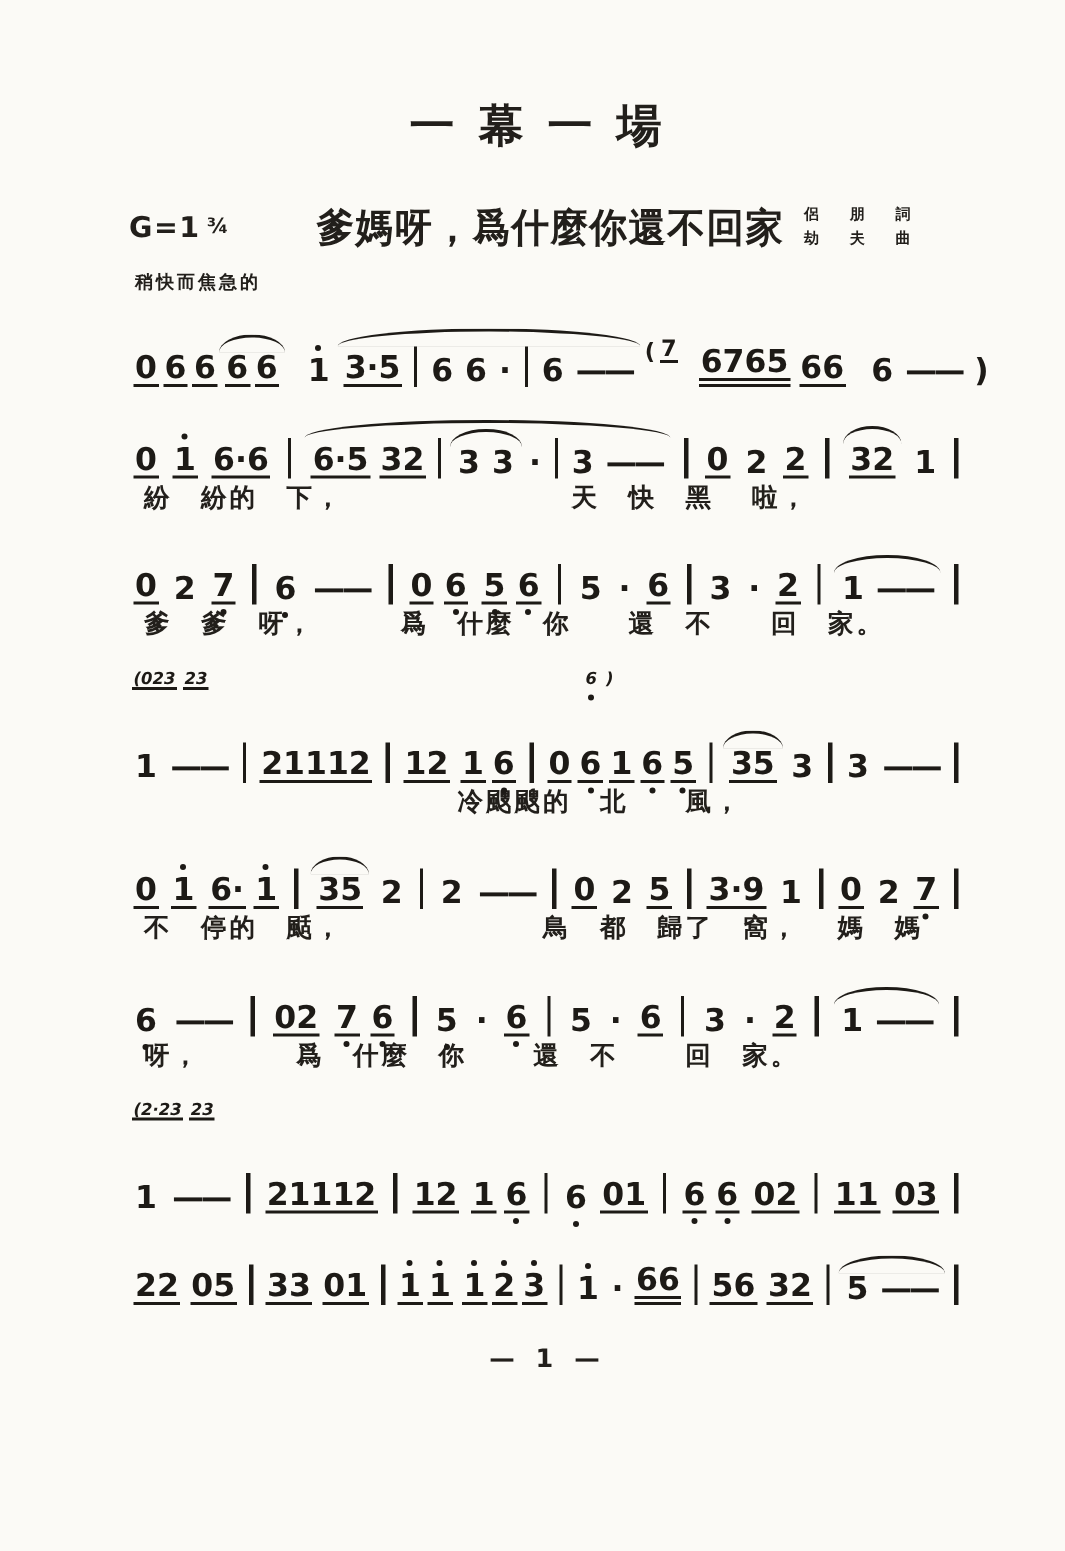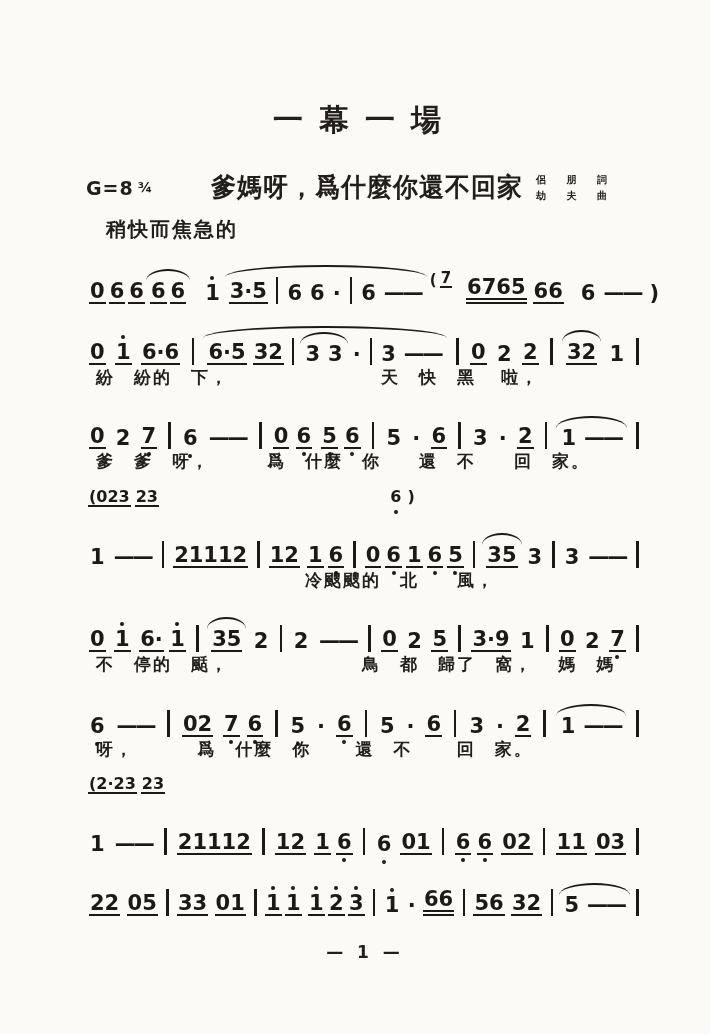--- a/index.html
+++ b/index.html
@@ -3,35 +3,35 @@
 <meta charset="utf-8">
 <style>
   html,body{margin:0;padding:0;}
   body{
     width:710px;height:1034px;overflow:hidden;
     background:#fbfaf6;
     font-family:"Liberation Serif","DejaVu Serif",serif;
     color:#221f1b;
   }
   .page{position:relative;width:710px;height:1034px;box-sizing:border-box;
-    padding:100px 66px 0 86px;}
+    padding:64px 66px 0 86px;}
   
   .act-title{text-align:center;font-size:30px;font-weight:bold;
     letter-spacing:16px;margin:0 0 30px 0;}
   .title-row{display:flex;align-items:center;margin-bottom:12px;}
   .keysig{width:112px;font-family:"DejaVu Sans",sans-serif;font-weight:bold;
     font-size:19px;letter-spacing:1px;}
   .keysig .frac{font-size:14px;vertical-align:3px;margin-left:4px;}
   .song-title{flex:1;text-align:center;font-size:25px;font-weight:bold;
     letter-spacing:1px;transform:scaleY(1.05);}
   .credits{width:108px;font-size:10px;font-weight:bold;line-height:1.55;
     text-align:left;}
   .credits div{letter-spacing:9px;white-space:nowrap;}
   .singer{text-align:center;font-size:17px;font-weight:bold;margin:6px 0 14px 0;letter-spacing:2px;}
-  .tempo{font-size:20px;font-weight:bold;margin:0 0 0 20px;letter-spacing:2px;}
+  .tempo{font-size:12px;font-weight:bold;margin:0 0 0 4px;letter-spacing:2px;}
   
   #score{margin-top:2px;}
   .notes{display:flex;justify-content:space-between;align-items:flex-end;
     margin-top:15px;height:46px;padding-top:12px;box-sizing:border-box;
     font-family:"DejaVu Sans",sans-serif;font-weight:bold;font-size:21px;color:#1d1a16;}
   .n{display:inline-block;position:relative;line-height:1.0;padding:0 1px;margin:0 3px;}
   .g{margin-right:0;}
   .u1{border-bottom:2px solid #1d1a16;}
   .u2{border-bottom:6px double #1d1a16;}
   .oa::before,.ob::after{content:"";position:absolute;left:50%;transform:translateX(-50%);
@@ -41,40 +41,40 @@
   .bar{display:inline-block;width:2.5px;height:27px;background:#1d1a16;margin:0 5px;}
   .dash{letter-spacing:-2px;}
   .slur{display:inline-flex;align-items:flex-end;position:relative;padding:0 2px;}
   .slur::before{content:"";position:absolute;top:-12px;left:1px;right:1px;height:10px;
     border-top:2.5px solid #1d1a16;border-radius:50% 50% 0 0 / 100% 100% 0 0;}
   .cuein{font-size:15px;position:relative;top:-16px;margin:0 1px;}
   .lyr{font-size:17px;font-weight:bold;letter-spacing:2px;white-space:pre;
     margin:3px 0 0 10px;line-height:1.2;}
   .cuerow{position:relative;height:20px;margin-top:14px;font-weight:bold;
     font-family:"DejaVu Sans",sans-serif;color:#1d1a16;}
-  .cuerow .n{font-size:16px;margin:0 2px;}
+  .cuerow .n{font-size:11px;margin:0 2px;font-style:italic;}
   .cueleft{position:absolute;left:0;top:0;}
   .cuemid{position:absolute;left:54%;top:0;}
   
   .pageno{text-align:center;font-size:17px;font-weight:bold;margin-top:26px;
     letter-spacing:4px;font-family:"DejaVu Sans",sans-serif;}
   .watermark{position:absolute;right:6px;bottom:6px;
     font-family:"DejaVu Sans Mono",monospace;font-weight:bold;font-size:25px;
     letter-spacing:0px;}
 </style>
 </head>
 <body>
 
 <div class="page">
 
   <h1 class="act-title">一幕一場</h1>
 
   <div class="title-row">
     <div class="keysig">
-      <span>G=8</span><span class="frac">¾</span>
+      <span>G=1</span><span class="frac">¾</span>
     </div>
     <div class="song-title">爹媽呀，爲什麼你還不回家</div>
     <div class="credits">
       <div>侶 朋 詞</div>
       <div>劫 夫 曲</div>
     </div>
   </div>
 
 
   <div class="tempo">稍快而焦急的</div>

